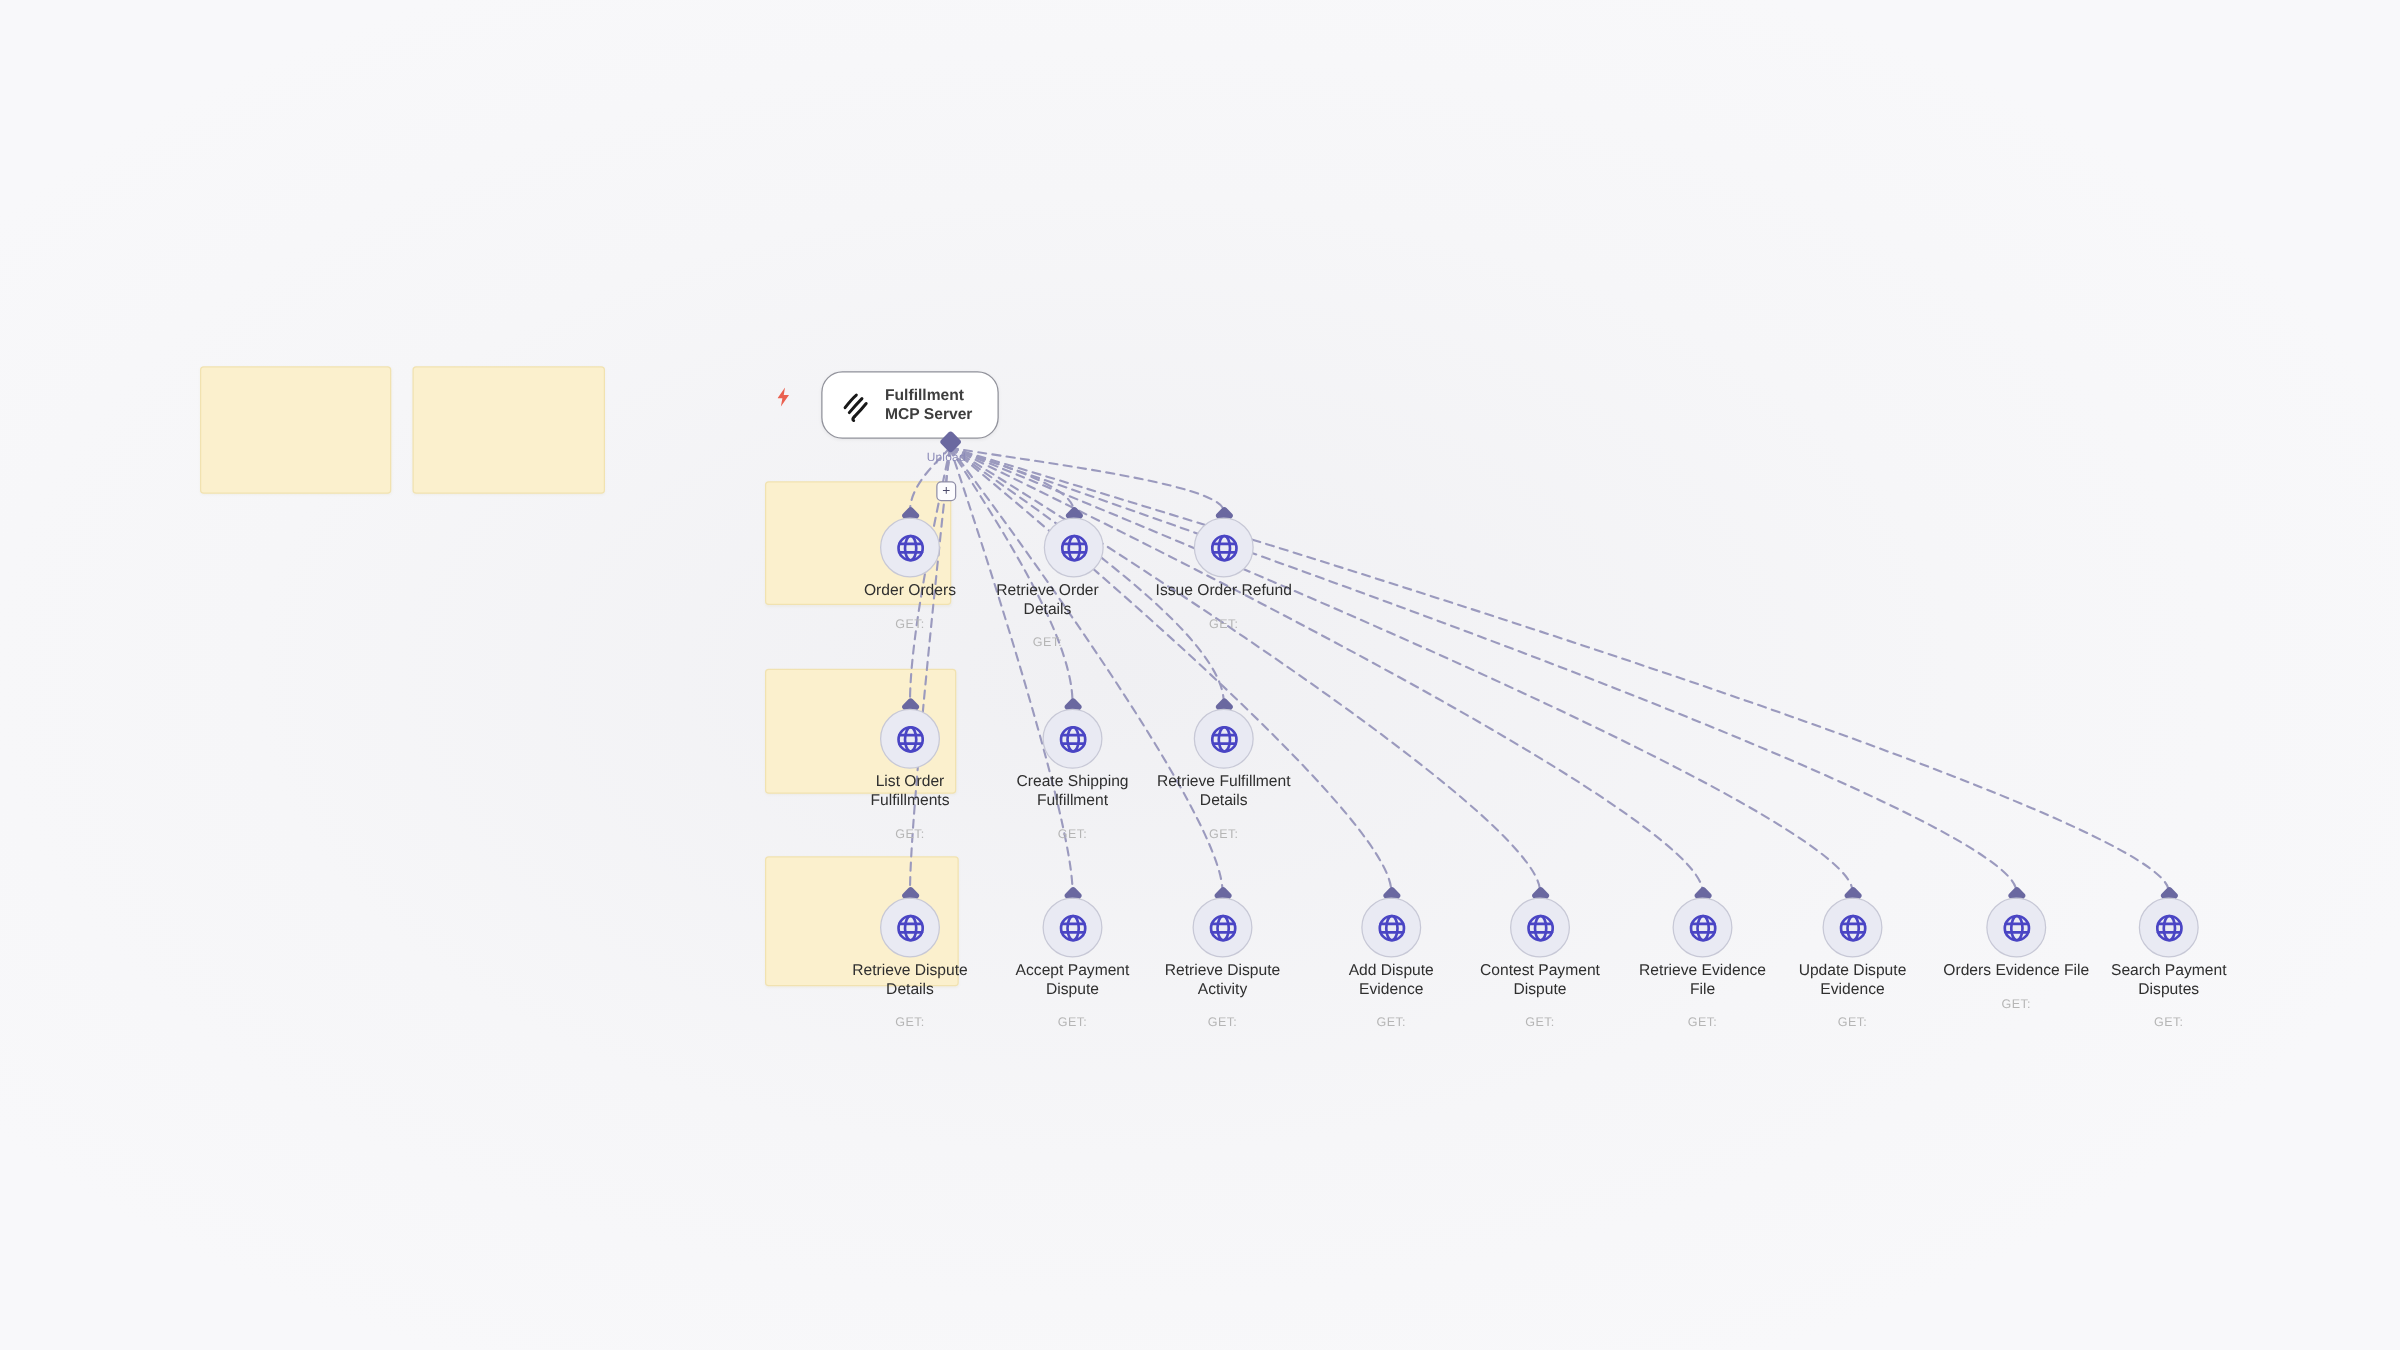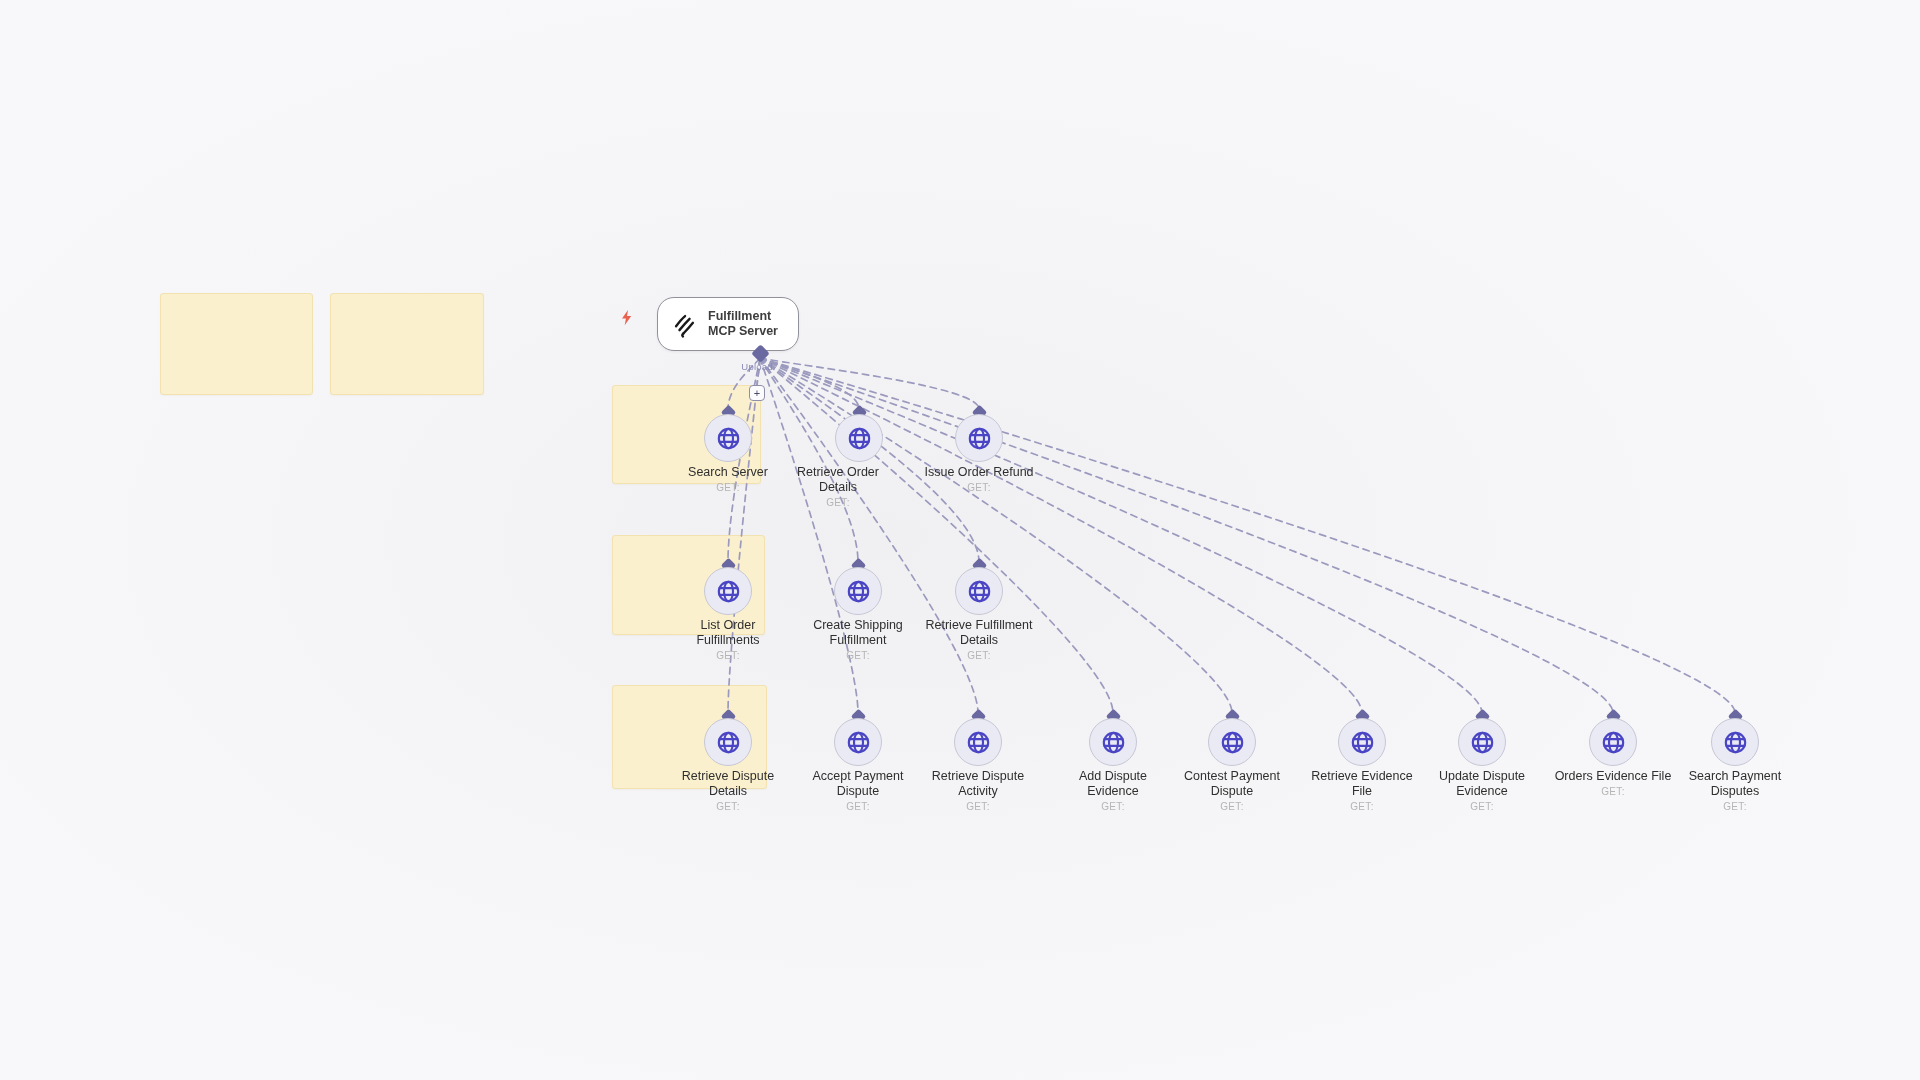--- a/index.html
+++ b/index.html
@@ -56,21 +56,21 @@
     width: 160px;
     text-align: center;
   }
   .tool-name {
     font-size: 12.5px;
     line-height: 15px;
     color: #2f2f2f;
   }
   .tool-method {
     font-size: 10px;
-    margin-top: 2px;
+    margin-top: 14px;
     color: #b5b5b5;
     letter-spacing: 0.3px;
   }
 
   .server {
     position: absolute;
     left: 643px; top: 297px;
     width: 142px; height: 54px;
     box-sizing: border-box;
     background: #ffffff;
@@ -155,21 +155,21 @@
         <span style="display: flex;">
           <svg width="27" height="27" viewBox="0 0 24 24" fill="none" stroke="#4a45c4" stroke-width="1.9" stroke-linecap="round">
             <circle cx="12" cy="12" r="8.6"></circle>
             <ellipse cx="12" cy="12" rx="4" ry="8.6"></ellipse>
             <line x1="4" y1="9" x2="20" y2="9"></line>
             <line x1="4" y1="15" x2="20" y2="15"></line>
           </svg>
         </span>
       </div>
       <div class="tool-labelbox" style="left: 648px; top: 465px;">
-        <div class="tool-name">Search Server</div>
+        <div class="tool-name">Order Orders</div>
         <div class="tool-method">GET:</div>
       </div>
       <span class="diamond" style="left: 853.5px; top: 406.5px;"></span>
       <div class="tool-circle" style="left: 835px; top: 414px;">
         <span style="display: flex;">
           <svg width="27" height="27" viewBox="0 0 24 24" fill="none" stroke="#4a45c4" stroke-width="1.9" stroke-linecap="round">
             <circle cx="12" cy="12" r="8.6"></circle>
             <ellipse cx="12" cy="12" rx="4" ry="8.6"></ellipse>
             <line x1="4" y1="9" x2="20" y2="9"></line>
             <line x1="4" y1="15" x2="20" y2="15"></line>

